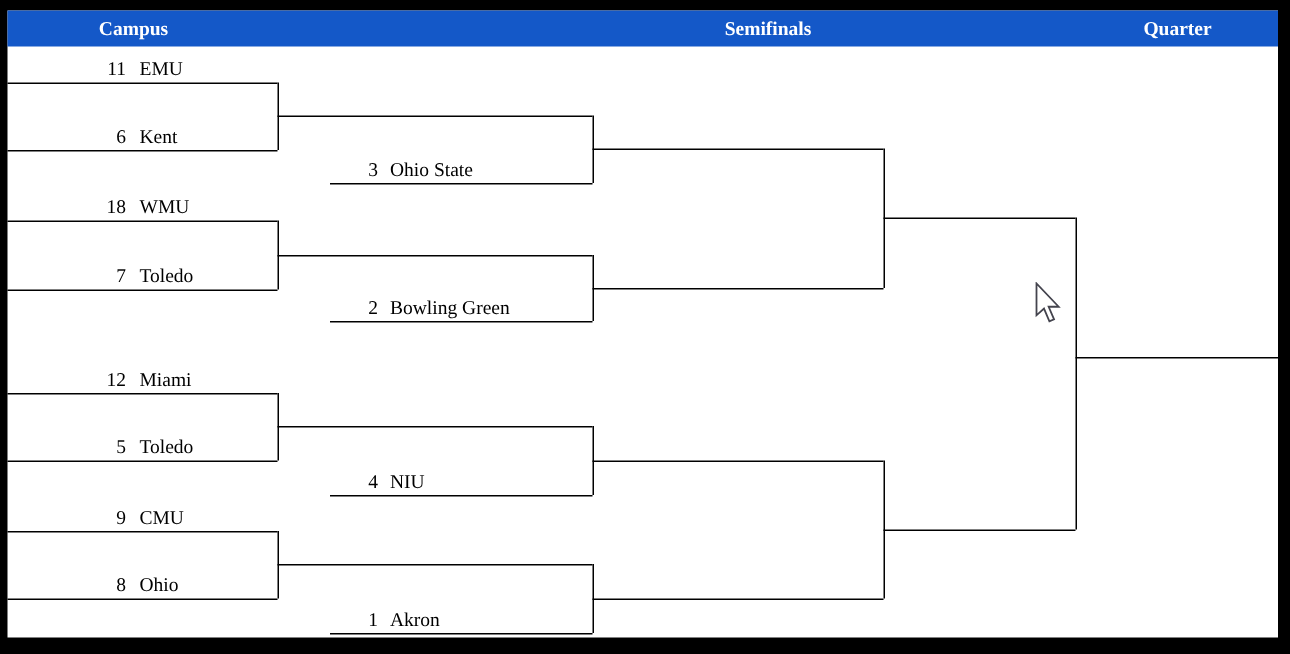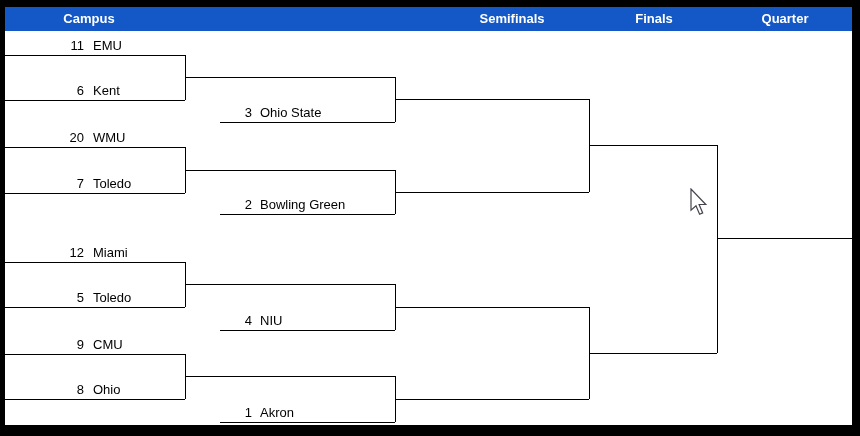--- a/index.html
+++ b/index.html
@@ -1,21 +1,21 @@
 <!DOCTYPE html>
 <html><head>
 <meta charset="utf-8">
 <style>
   html,body{margin:0;padding:0;background:#222;}
   .screen{
     position:relative;
     width:860px;height:436px;
     background:#000;
     overflow:hidden;
-    font-family:Liberation Sans, sans-serif;
+    font-family:Liberation Serif, serif;
   }
   .content{
     position:absolute;left:5px;top:7px;width:847px;height:418px;
     background:#ffffff;
   }
   .header-bar{
     position:absolute;left:5px;top:7px;width:847px;height:24px;
     background:#1458c8;
   }
   .header-label{
@@ -41,21 +41,20 @@
 </style>
 </head>
 <body>
 
 <div class="screen">
   <div class="content"></div>
 
   <div class="header-bar"></div>
   <span class="header-label" style="left:29px">Campus</span>
   <span class="header-label" style="left:452px">Semifinals</span>
-  <span class="header-label" style="left:594px">Finals</span>
   <span class="header-label" style="left:725px">Quarter</span>
 
   <div class="hl" style="left:5px;top:55px;width:180px"></div>
   <div class="hl" style="left:5px;top:100px;width:180px"></div>
   <div class="hl" style="left:5px;top:147px;width:180px"></div>
   <div class="hl" style="left:5px;top:193px;width:180px"></div>
   <div class="hl" style="left:5px;top:262px;width:180px"></div>
   <div class="hl" style="left:5px;top:307px;width:180px"></div>
   <div class="hl" style="left:5px;top:354px;width:180px"></div>
   <div class="hl" style="left:5px;top:399px;width:180px"></div>
@@ -93,21 +92,21 @@
 
   <div class="team r1" style="left:5px;top:38px">
     <span class="seed">11</span>
     <span class="tname">EMU</span>
   </div>
   <div class="team r1" style="left:5px;top:83px">
     <span class="seed">6</span>
     <span class="tname">Kent</span>
   </div>
   <div class="team r1" style="left:5px;top:130px">
-    <span class="seed">20</span>
+    <span class="seed">18</span>
     <span class="tname">WMU</span>
   </div>
   <div class="team r1" style="left:5px;top:176px">
     <span class="seed">7</span>
     <span class="tname">Toledo</span>
   </div>
   <div class="team r1" style="left:5px;top:245px">
     <span class="seed">12</span>
     <span class="tname">Miami</span>
   </div>

